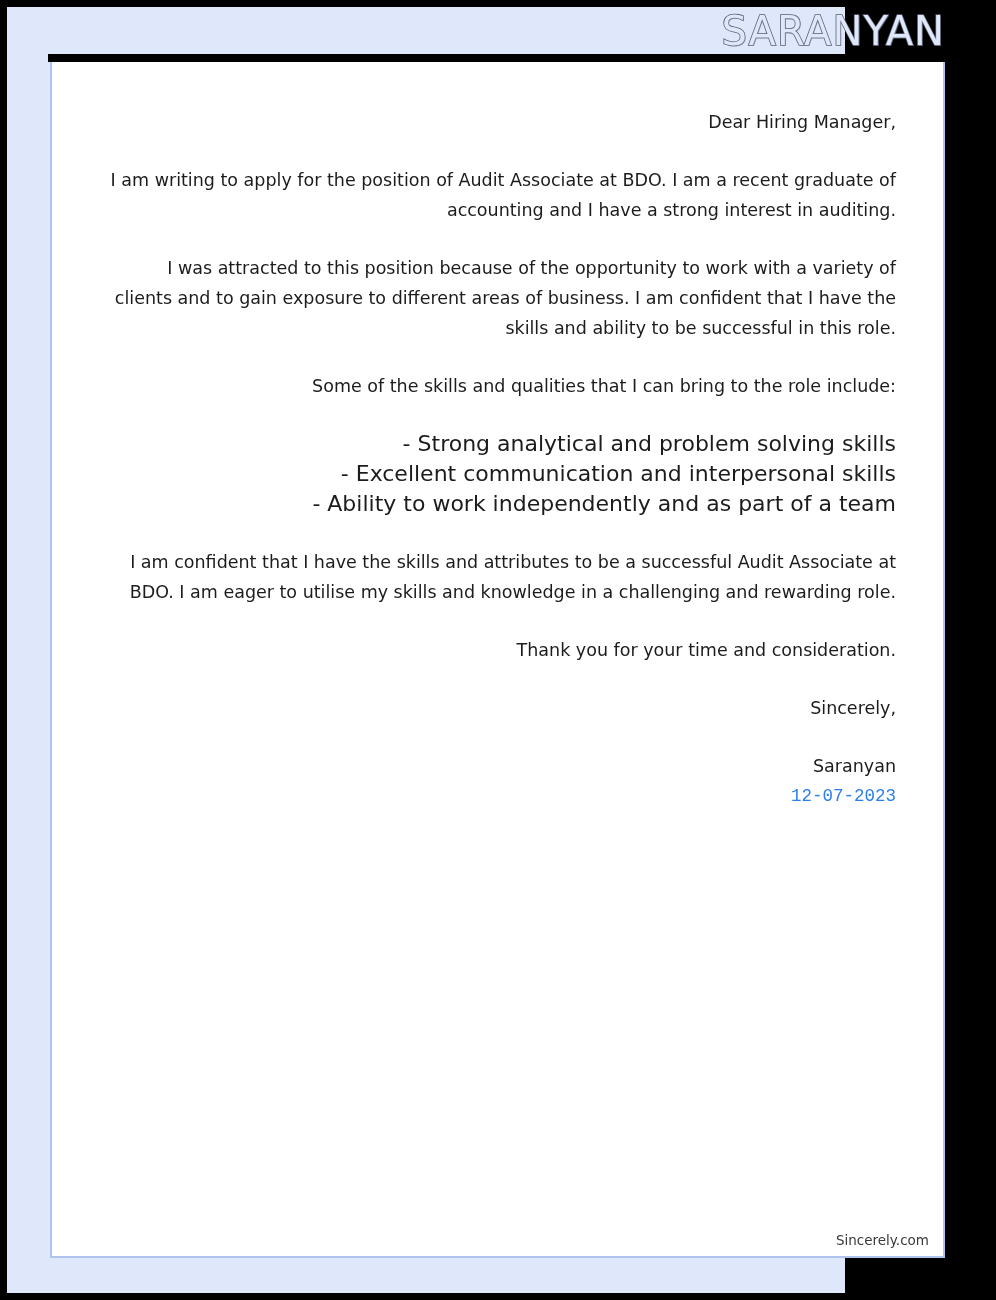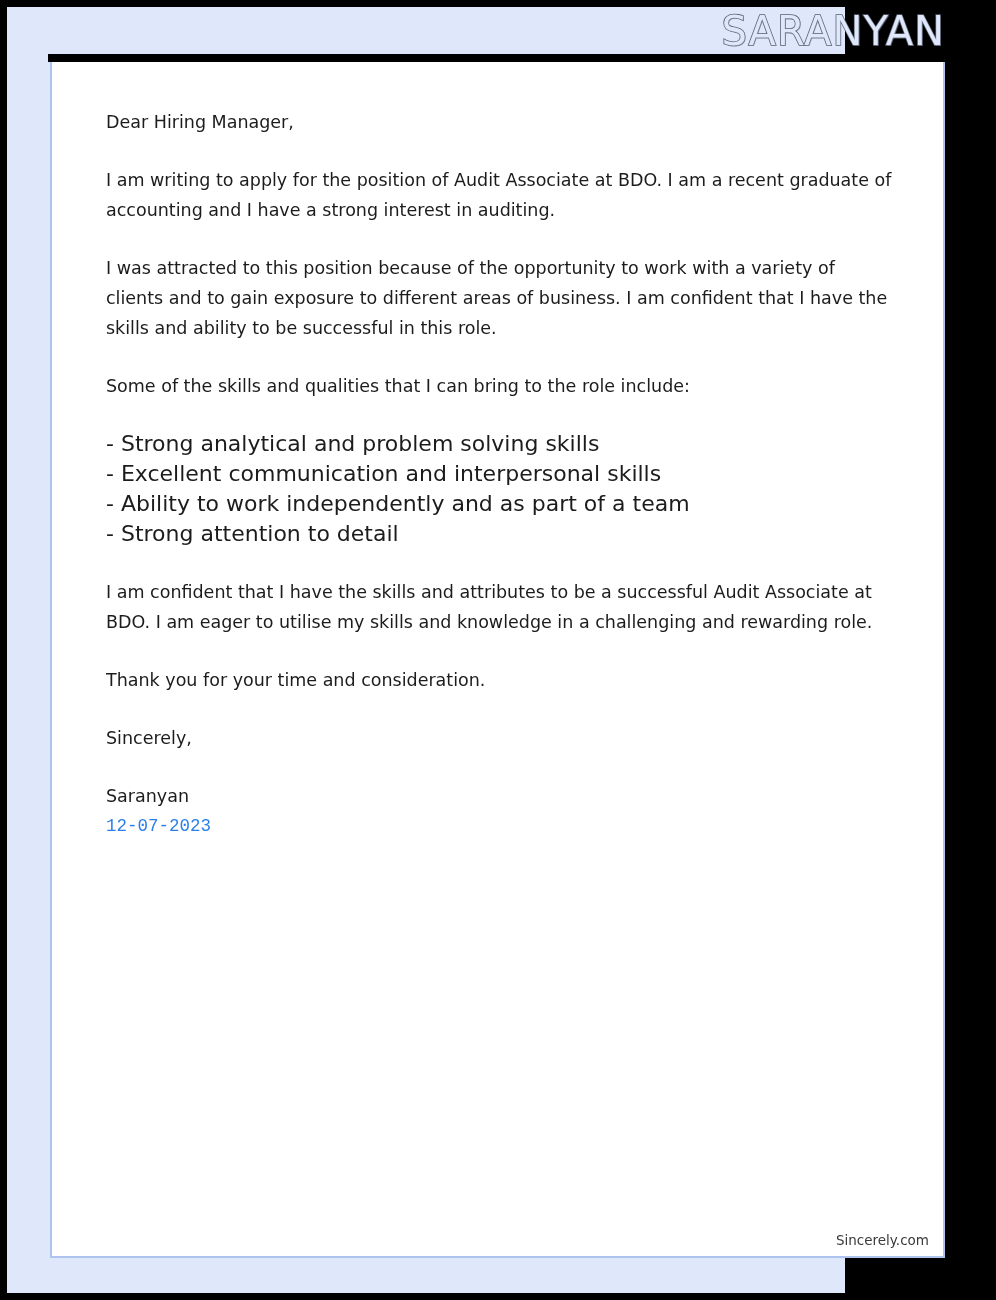--- a/index.html
+++ b/index.html
@@ -71,20 +71,21 @@
     border-bottom: 2px solid #aec4ef;
     box-sizing: border-box;
     overflow: hidden;
   }
 
   .letter-body {
     position: absolute;
     left: 54px;
     top: 45px;
     width: 790px;
+    text-align: right;
   }
 
   .para {
     font-size: 17.5px;
     line-height: 30px;
     color: #1c1c1c;
     margin: 0 0 28px 0;
     font-family: "DejaVu Sans", sans-serif;
     font-weight: 400;
   }
@@ -155,21 +156,20 @@
       <p class="para">I am writing to apply for the position of Audit Associate at BDO. I am a recent graduate of accounting and I have a strong interest in auditing.</p>
 
       <p class="para">I was attracted to this position because of the opportunity to work with a variety of clients and to gain exposure to different areas of business. I am confident that I have the skills and ability to be successful in this role.</p>
 
       <p class="para">Some of the skills and qualities that I can bring to the role include:</p>
 
       <ul class="skill-list">
         <li>- Strong analytical and problem solving skills</li>
         <li>- Excellent communication and interpersonal skills</li>
         <li>- Ability to work independently and as part of a team</li>
-        <li>- Strong attention to detail</li>
       </ul>
 
       <p class="para">I am confident that I have the skills and attributes to be a successful Audit Associate at BDO. I am eager to utilise my skills and knowledge in a challenging and rewarding role.</p>
 
       <p class="para">Thank you for your time and consideration.</p>
 
       <p class="para tight">Sincerely,</p>
 
       <div class="gap-small"></div>
 

